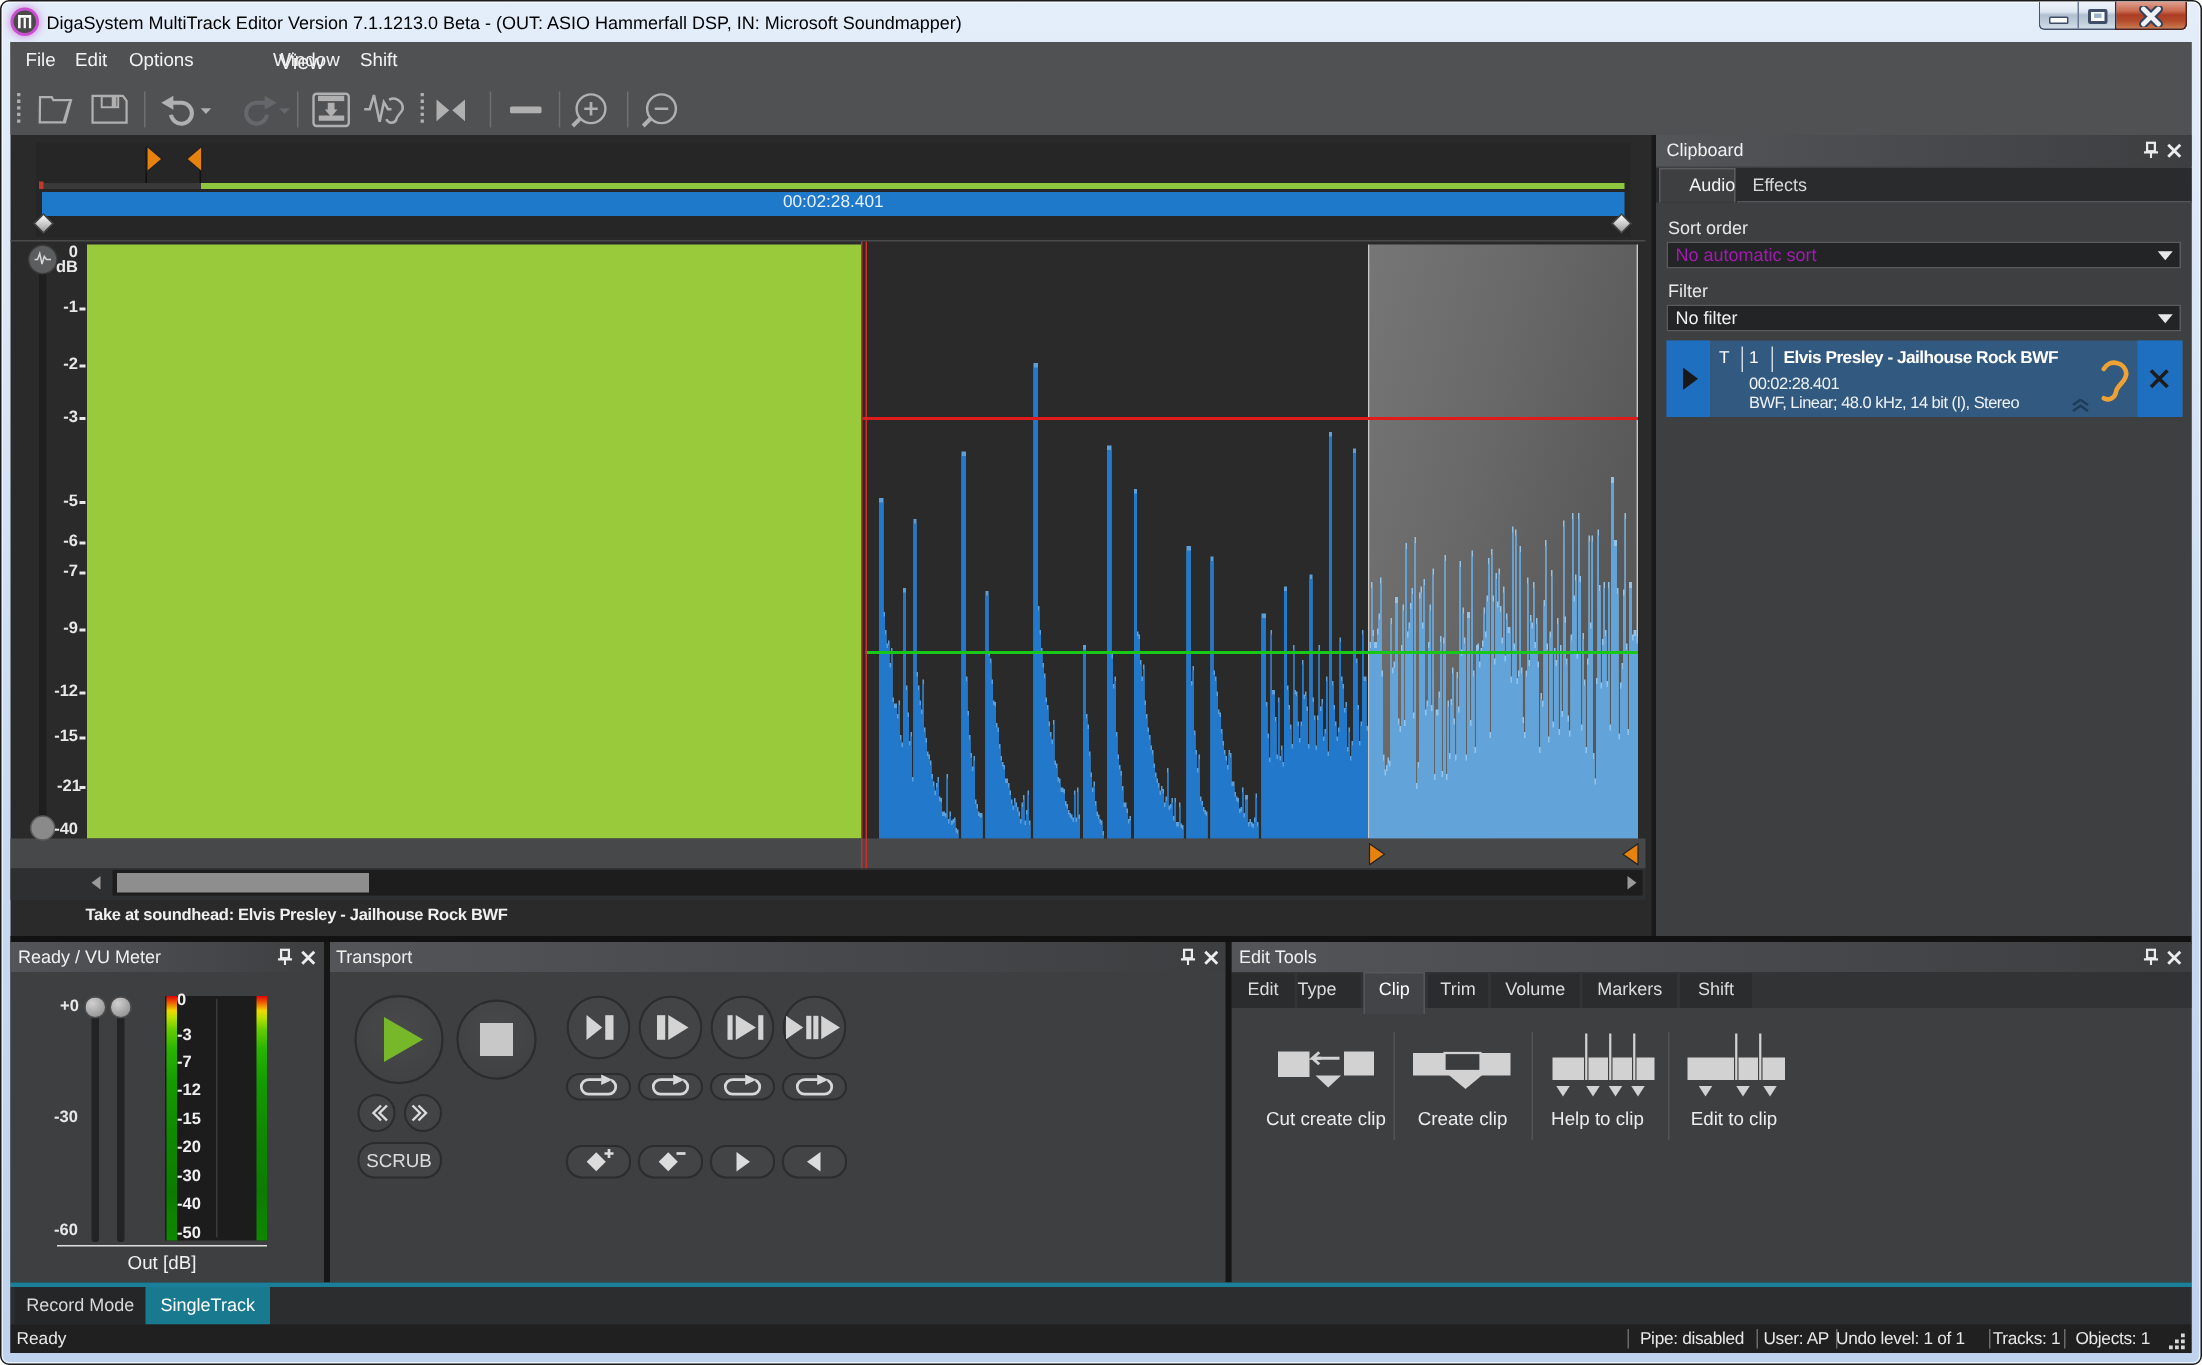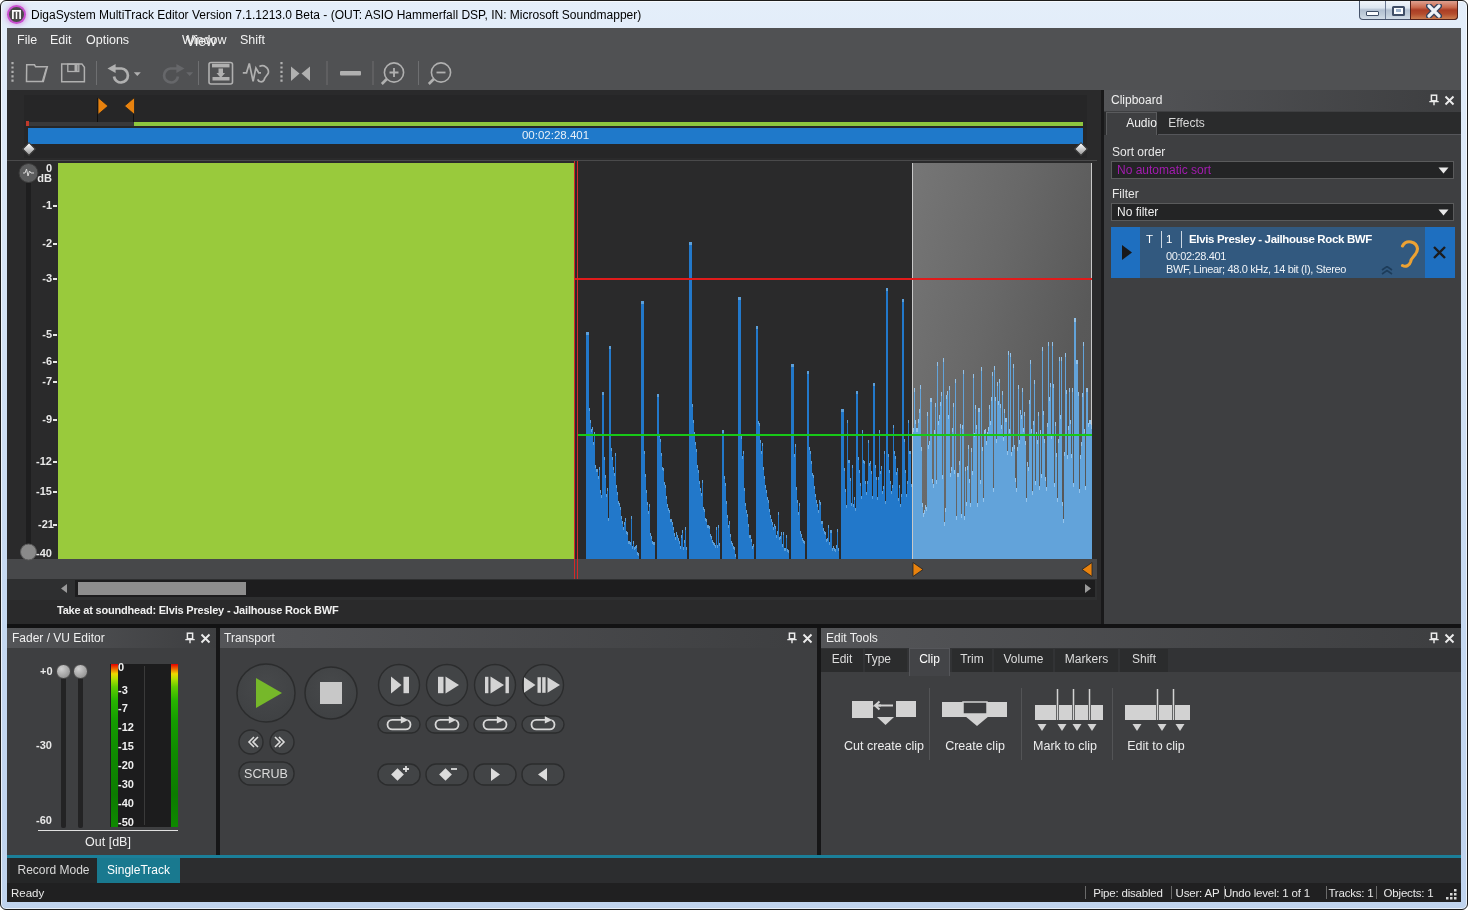--- a/index.html
+++ b/index.html
@@ -239,21 +239,21 @@
 <svg class="abs" style="left:1399px;top:237px" width="24" height="34" viewBox="0 0 24 34">
   <path d="M3.5 9 A8 8 0 0 1 18.5 12 C18.5 18 12 19.5 11.5 25 A5.5 5.5 0 0 1 3.5 28.5" stroke="#eda233" stroke-width="3.1" fill="none" stroke-linecap="round"></path>
 </svg>
 <div class="abs" style="left:1425px;top:227px;width:30px;height:51px;background:#1e6fc0;"></div>
 <svg class="abs" style="left:1432px;top:245px" width="15" height="15" viewBox="0 0 15 15">
     <path d="M2 2 L13 13 M13 2 L2 13" stroke="#1c1c1e" stroke-width="2.4"></path>
   </svg>
 
 <div class="abs" style="left:7px;top:628px;width:209px;height:227px;background:#3e3f41;"></div>
 <div class="abs" style="left:7px;top:628px;width:209px;height:20px;background:linear-gradient(90deg,#545558,#3d3e40);"></div>
-<div class="txt" style="left:12px;top:631px;font-size:12px;color:#f0f0f0;">Fader / VU Editor</div>
+<div class="txt" style="left:12px;top:631px;font-size:12px;color:#f0f0f0;">Ready / VU Meter</div>
 <svg class="abs" style="left:184px;top:632px" width="12" height="13" viewBox="0 0 12 13">
   <rect x="3.4" y="1.2" width="5.2" height="5.6" fill="none" stroke="#ececec" stroke-width="1.5"></rect>
     <path d="M1.3 7.6 L10.7 7.6 M6 7.6 L6 11.3" stroke="#ececec" stroke-width="1.4" fill="none"></path>
 </svg>
 <svg class="abs" style="left:200px;top:633px" width="11" height="11" viewBox="0 0 11 11">
   <path d="M1.5 1.5 L9.5 9.5 M9.5 1.5 L1.5 9.5" stroke="#ececec" stroke-width="1.9"></path>
 </svg>
 
 <div class="abs" style="left:61px;top:672px;width:5px;height:156px;background:#232324;border-radius:2px;"></div>
 <div class="abs" style="left:78px;top:672px;width:5px;height:156px;background:#232324;border-radius:2px;"></div>
@@ -402,21 +402,21 @@
     <rect x="304" y="29" width="31" height="15" fill="#d2d2d2"></rect>
     <rect x="338" y="29" width="13" height="15" fill="#d2d2d2"></rect>
     <rect x="354" y="29" width="15" height="15" fill="#d2d2d2"></rect>
     <path d="M336.5 13 L336.5 44 M352.5 13 L352.5 44" stroke="#d2d2d2" stroke-width="1.5"></path>
     <path d="M311.5 48 L320.5 48 L316 55 Z" fill="#d2d2d2"></path>
     <path d="M336.5 48 L345.5 48 L341 55 Z" fill="#d2d2d2"></path>
     <path d="M354.5 48 L363.5 48 L359 55 Z" fill="#d2d2d2"></path>
   </svg>
 <div class="txt" style="left:814px;top:739px;width:140px;text-align:center;font-size:12.5px;color:#ececec;">Cut create clip</div>
 <div class="txt" style="left:905px;top:739px;width:140px;text-align:center;font-size:12.5px;color:#ececec;">Create clip</div>
-<div class="txt" style="left:995px;top:739px;width:140px;text-align:center;font-size:12.5px;color:#ececec;">Mark to clip</div>
+<div class="txt" style="left:995px;top:739px;width:140px;text-align:center;font-size:12.5px;color:#ececec;">Help to clip</div>
 <div class="txt" style="left:1086px;top:739px;width:140px;text-align:center;font-size:12.5px;color:#ececec;">Edit to clip</div>
 
 <div class="abs" style="left:216px;top:628px;width:4px;height:227px;background:#161617;"></div>
 <div class="abs" style="left:817px;top:628px;width:4px;height:227px;background:#161617;"></div>
 <div class="abs" style="left:1101px;top:90px;width:3px;height:534px;background:#19191a;"></div>
 
 <div class="abs" style="left:7px;top:855px;width:1454px;height:3px;background:#1b7f99;"></div>
 <div class="abs" style="left:7px;top:858px;width:1454px;height:25px;background:#2c2d2f;"></div>
 <div class="abs" style="left:10px;top:858px;width:87px;height:25px;background:#252627;"></div>
 <div class="txt" style="left:10px;top:863px;width:87px;text-align:center;font-size:12px;color:#d8d8d8;">Record Mode</div>

